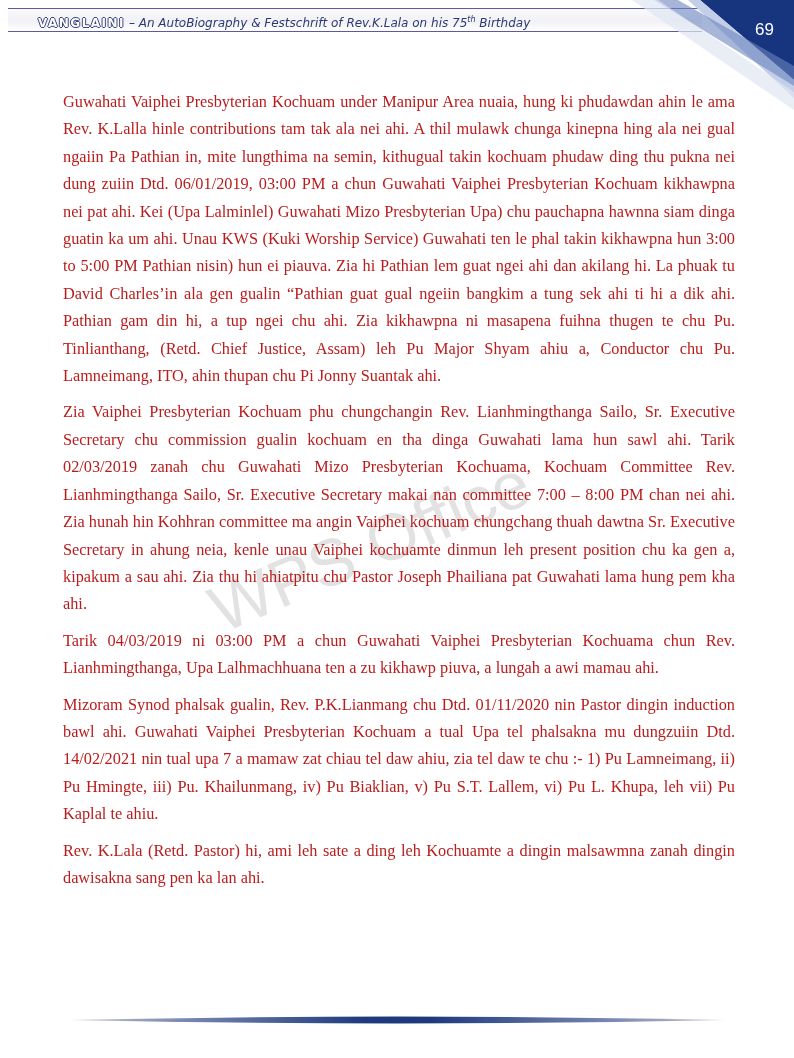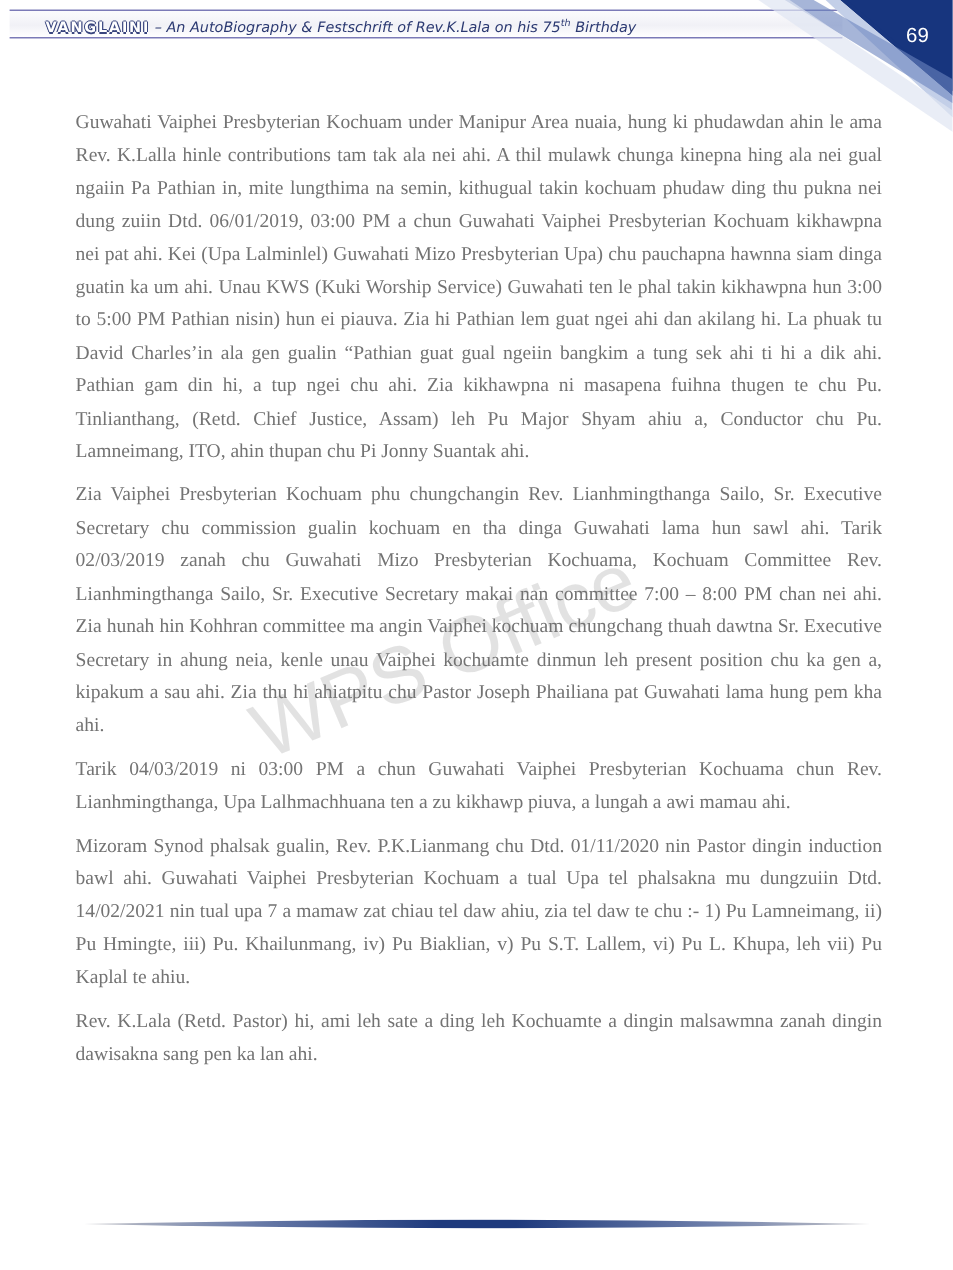--- a/index.html
+++ b/index.html
@@ -50,21 +50,21 @@
     z-index:0;pointer-events:none;
   }
   
   .content{
     position:absolute;left:63px;top:88px;width:672px;z-index:1;
   }
   .content p{
     margin:0 0 9px 0;
     font-size:16.3px;line-height:27.4px;
     text-align:justify;
-    color:#737373;
+    color:#b91c1c;
   }
   
   .footer-line{position:absolute;left:70px;top:1016px;z-index:1;}
 </style>
 </head>
 <body>
 
 <div class="page">
 
   <div class="header-band">

